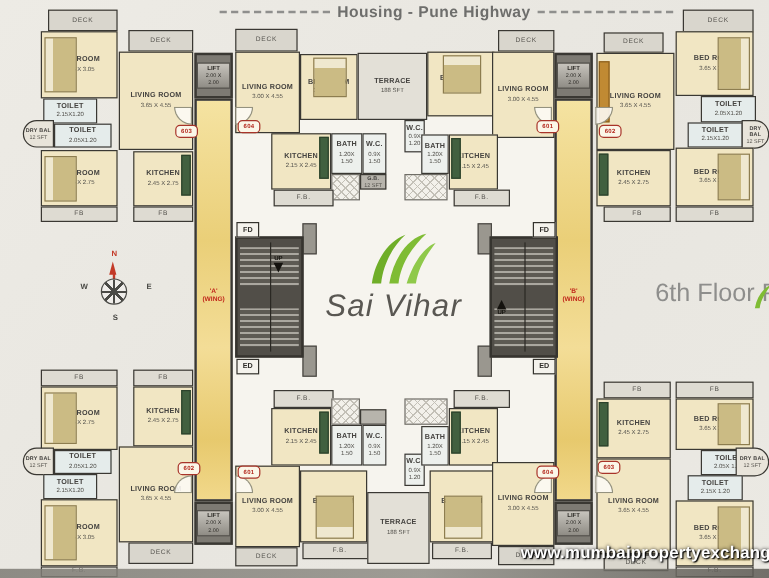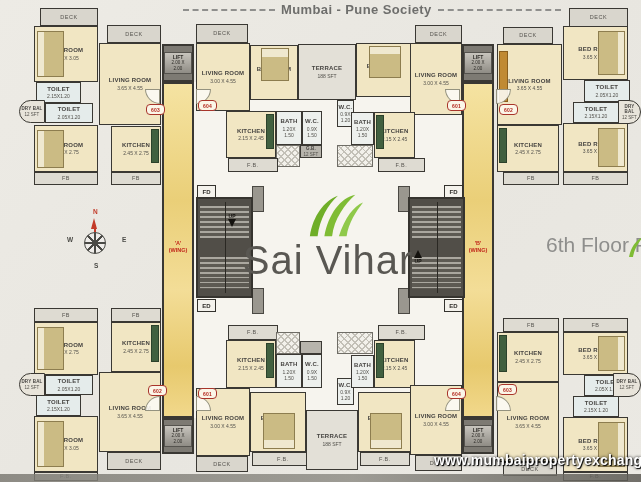--- a/index.html
+++ b/index.html
@@ -94,31 +94,31 @@
   .c-st{position:absolute;left:28px;top:18px;width:1.5px;height:7px;background:#c33a28;}
   .c-rose{position:absolute;left:18px;top:22px;width:22px;height:22px;border:1.5px solid #4a4a46;
      border-radius:50%;box-sizing:border-box;background:
      linear-gradient(45deg,transparent 46%,#4a4a46 46% 54%,transparent 54%),
      linear-gradient(-45deg,transparent 46%,#4a4a46 46% 54%,transparent 54%),
      linear-gradient(0deg,transparent 46%,#4a4a46 46% 54%,transparent 54%),
      linear-gradient(90deg,transparent 46%,#4a4a46 46% 54%,transparent 54%),#efedea;}
   
   .logo{position:absolute;left:240px;top:192px;width:176px;text-align:center;z-index:5;}
   .logo .leaves{margin-left:14px;}
-  .logo-title{font-size:40px;color:#595752;letter-spacing:1px;line-height:1;margin-top:-2px;}
+  .logo-title{font-size:26px;color:#595752;letter-spacing:1px;line-height:1;margin-top:-2px;font-style:italic;}
   .logo-sub{font-size:11px;color:#6e6c66;letter-spacing:.4px;margin-top:4px;}
 </style>
 </head>
 <body>
 
 <div class="canvas">
 
   <div class="hwy">
     <div class="dash l"></div>
-    <div class="txt">Mumbai - Pune Society</div>
+    <div class="txt">Housing - Pune Highway</div>
     <div class="dash r"></div>
   </div>
 
   <div class="court"></div>
 
   <div id="plan-root">
       <div class="rm t-deck" style="left: 40px; top: 8px; width: 58px; height: 18px;">
         <span class="nm">DECK</span>
       </div>
       <div class="rm t-room" style="left: 34px; top: 26px; width: 64px; height: 56px;">

